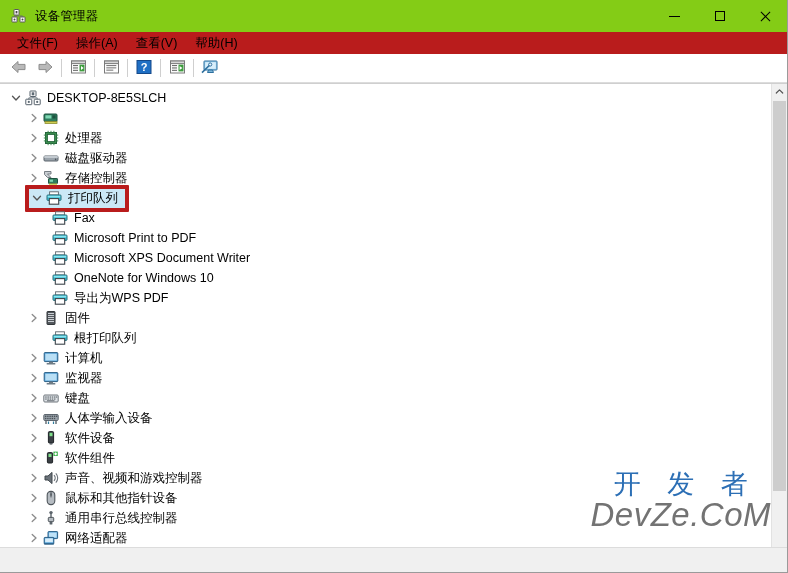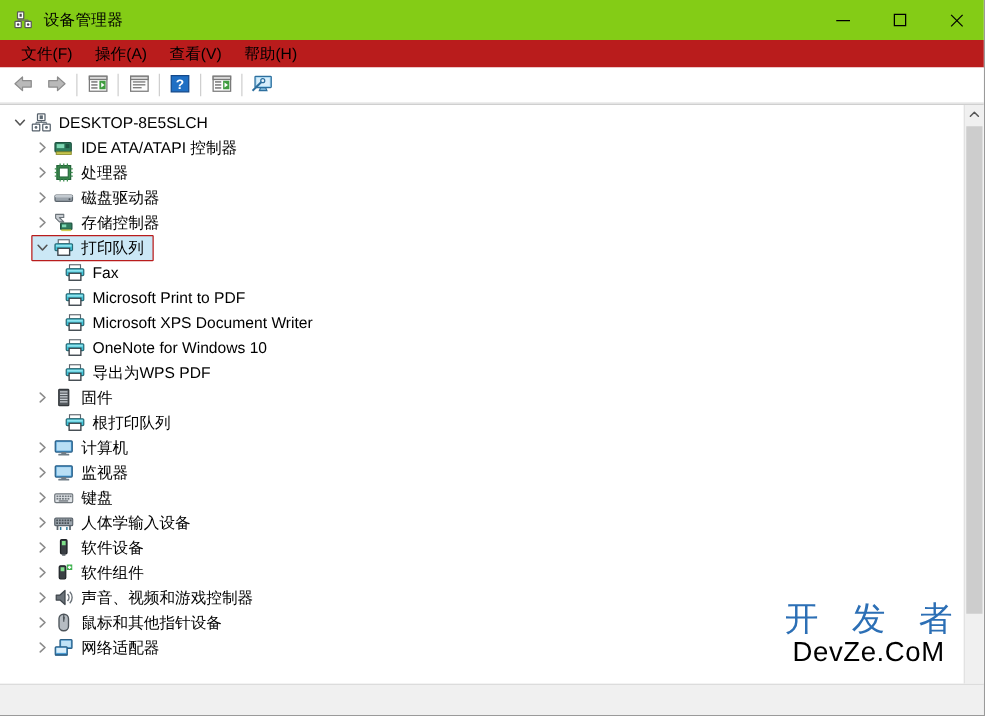--- a/index.html
+++ b/index.html
@@ -60,21 +60,21 @@
     position:absolute;left:0;right:0;top:83px;bottom:25px;
     background:#ffffff;border-top:1px solid #cfcfcf;overflow:hidden;
   }
   .tree{position:absolute;left:0;top:0;right:15px;bottom:0;padding-top:4px;}
   .row{
     display:flex;align-items:center;height:20px;cursor:default;position:relative;
     padding-left:8px;
   }
   .row .hit{display:flex;align-items:center;height:19px;padding-right:7px;}
   .row.selected .hit{
-    background:#cbe8f6;border:1px solid #b91c1c;border-radius:1px;margin-left:-1px;
+    background:#cbe8f6;border:4px solid #b91c1c;border-radius:1px;margin-left:-1px;
   }
   .twisty{
     width:16px;height:16px;flex:none;display:flex;align-items:center;justify-content:center;
     margin-right:1px;
   }
   .twisty svg{display:block;}
   .ico{width:16px;height:16px;flex:none;margin-right:6px;position:relative;}
   .label{font-size:12.5px;color:#000;white-space:nowrap;line-height:16px;}
   .indent1{padding-left:26px;}
   .indent2{padding-left:52px;}
@@ -102,22 +102,23 @@
   
   .watermark{
     position:absolute;right:16px;bottom:14px;text-align:center;pointer-events:none;
     user-select:none;
   }
   .wm-cn{
     font-size:27px;color:#2c6fb5;letter-spacing:9px;line-height:1.05;
     font-family:"DejaVu Sans",sans-serif;padding-left:9px;
   }
   .wm-en{
-    font-size:22px;color:#000000;line-height:1.05;letter-spacing:.5px;
+    font-size:33px;color:#737373;line-height:1.05;letter-spacing:.5px;
     font-family:"Liberation Sans",sans-serif;
+    font-style:italic;
   }
 </style>
 </head>
 <body>
 
 <div class="window">
 
   <div class="titlebar">
     <div class="title-icon">
       <svg width="16" height="16" viewBox="0 0 16 16">
@@ -264,21 +265,20 @@
             </svg>
           </span>
           <span class="ico">
             <svg width="16" height="16" viewBox="0 0 16 16">
               <rect x="1" y="4" width="13" height="7.5" rx="1" fill="#2f7d5e" stroke="#1d5340" stroke-width="1"></rect>
               <rect x="2.4" y="5.3" width="6" height="3.2" fill="#7fd8b4"></rect>
               <rect x="9.4" y="5.3" width="3.2" height="3.2" fill="#1d5340"></rect>
               <rect x="2" y="11.5" width="12" height="2" fill="#cfcf52" stroke="#8d8d2e" stroke-width="0.8"></rect>
             </svg>
           </span>
-          <span class="label">IDE ATA/ATAPI 控制器</span>
         </div>
       </div>
 
       <div class="row indent1">
         <div class="hit">
           <span class="twisty">
             <svg width="10" height="10" viewBox="0 0 10 10">
               <path d="M3.2 1.5 L7 5 L3.2 8.5" stroke="#8b8b8b" stroke-width="1.3" fill="none" stroke-linecap="round" stroke-linejoin="round"></path>
             </svg>
           </span>
@@ -634,20 +634,38 @@
             <svg width="16" height="16" viewBox="0 0 16 16">
               <rect x="4.2" y="1.4" width="7.6" height="13.2" rx="3.6" fill="#b6bcc2" stroke="#4e555b" stroke-width="1.1"></rect>
               <path d="M8 1.6 L8 7.4" stroke="#4e555b" stroke-width="1"></path>
               <rect x="7.4" y="3.2" width="1.3" height="2.6" rx="0.6" fill="#4e555b"></rect>
             </svg>
           </span>
           <span class="label">鼠标和其他指针设备</span>
         </div>
       </div>
 
+      <div class="row indent1">
+        <div class="hit">
+          <span class="twisty">
+            <svg width="10" height="10" viewBox="0 0 10 10">
+              <path d="M3.2 1.5 L7 5 L3.2 8.5" stroke="#8b8b8b" stroke-width="1.3" fill="none" stroke-linecap="round" stroke-linejoin="round"></path>
+            </svg>
+          </span>
+          <span class="ico">
+            <svg width="16" height="16" viewBox="0 0 16 16">
+              <circle cx="8" cy="2.6" r="1.7" fill="#5c646b"></circle>
+              <rect x="7.3" y="3.6" width="1.4" height="4.2" fill="#5c646b"></rect>
+              <rect x="5.3" y="7.4" width="5.4" height="4.2" rx="0.8" fill="#b6bcc2" stroke="#4e555b" stroke-width="1"></rect>
+              <rect x="6.6" y="11.6" width="2.8" height="2.8" rx="0.5" fill="#5c646b"></rect>
+            </svg>
+          </span>
+          <span class="label">通用串行总线控制器</span>
+        </div>
+      </div>
 
       <div class="row indent1">
         <div class="hit">
           <span class="twisty">
             <svg width="10" height="10" viewBox="0 0 10 10">
               <path d="M3.2 1.5 L7 5 L3.2 8.5" stroke="#8b8b8b" stroke-width="1.3" fill="none" stroke-linecap="round" stroke-linejoin="round"></path>
             </svg>
           </span>
           <span class="ico">
             <svg width="16" height="16" viewBox="0 0 16 16">

